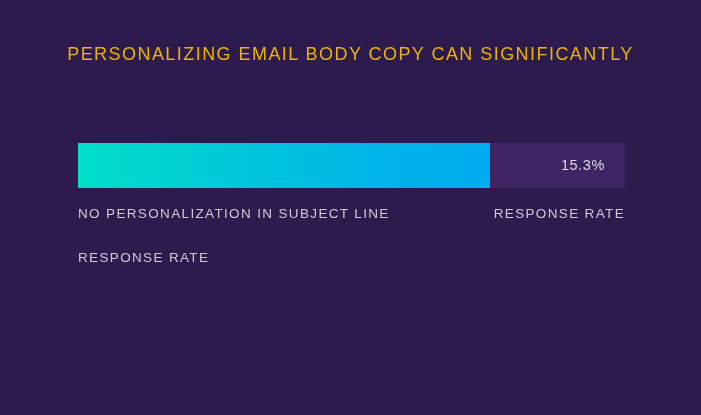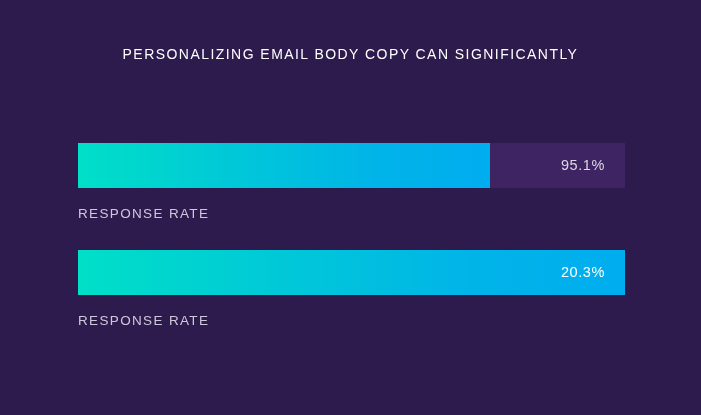--- a/index.html
+++ b/index.html
@@ -22,22 +22,22 @@
   }
   .title-block {
     position: absolute;
     left: 0;
     top: 40px;
     width: 701px;
     text-align: center;
   }
   .title-line {
     display: block;
-    color: #ffffff;
-    font-size: 14px;
+    color: #eab308;
+    font-size: 18px;
     letter-spacing: 1.45px;
     line-height: 29px;
     text-transform: uppercase;
     white-space: nowrap;
   }
   .chart-area {
     position: absolute;
     left: 78px;
     top: 143px;
     width: 547px;
@@ -98,31 +98,28 @@
 
   <div class="title-block">
     <span class="title-line">PERSONALIZING EMAIL BODY COPY CAN SIGNIFICANTLY</span>
   </div>
 
   <div class="chart-area">
 
     <div class="bar-group first">
       <div class="bar-track">
         <div class="bar-fill" style="width:75.3%"></div>
-        <span class="bar-value">95.1%</span>
+        <span class="bar-value">15.3%</span>
       </div>
       <div class="caption-row">
+        <span class="caption-label">NO PERSONALIZATION IN SUBJECT LINE</span>
         <span class="caption-metric">RESPONSE RATE</span>
       </div>
     </div>
 
     <div class="bar-group">
-      <div class="bar-track">
-        <div class="bar-fill" style="width:100%"></div>
-        <span class="bar-value on-fill">20.3%</span>
-      </div>
       <div class="caption-row">
         <span class="caption-metric">RESPONSE RATE</span>
       </div>
     </div>
 
   </div>
 </div>
 
 </body></html>

